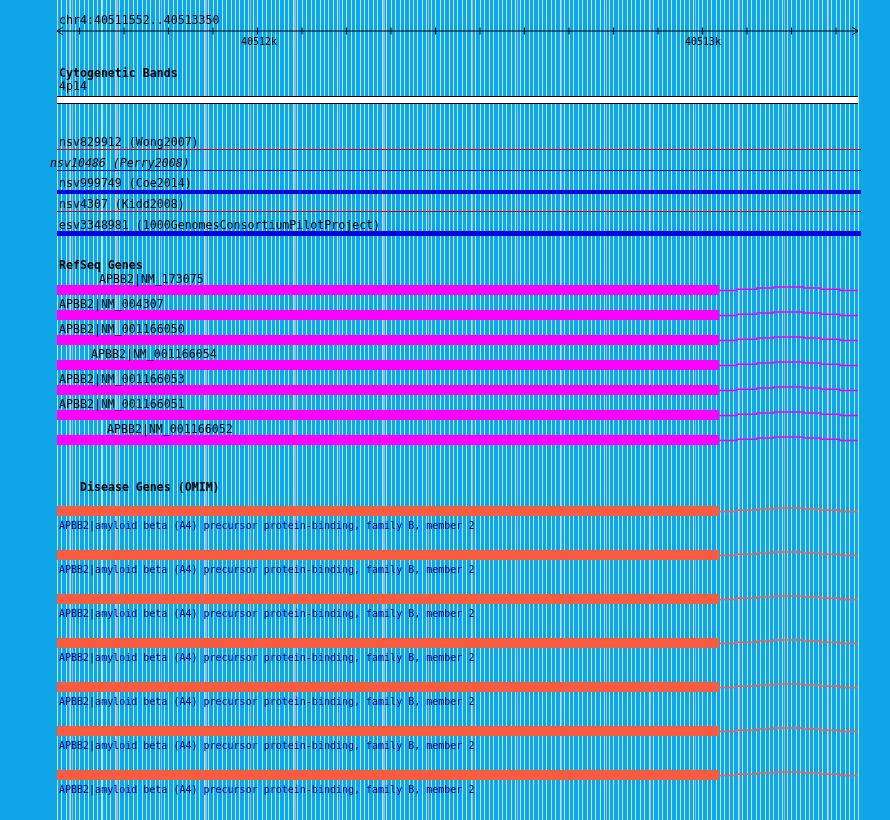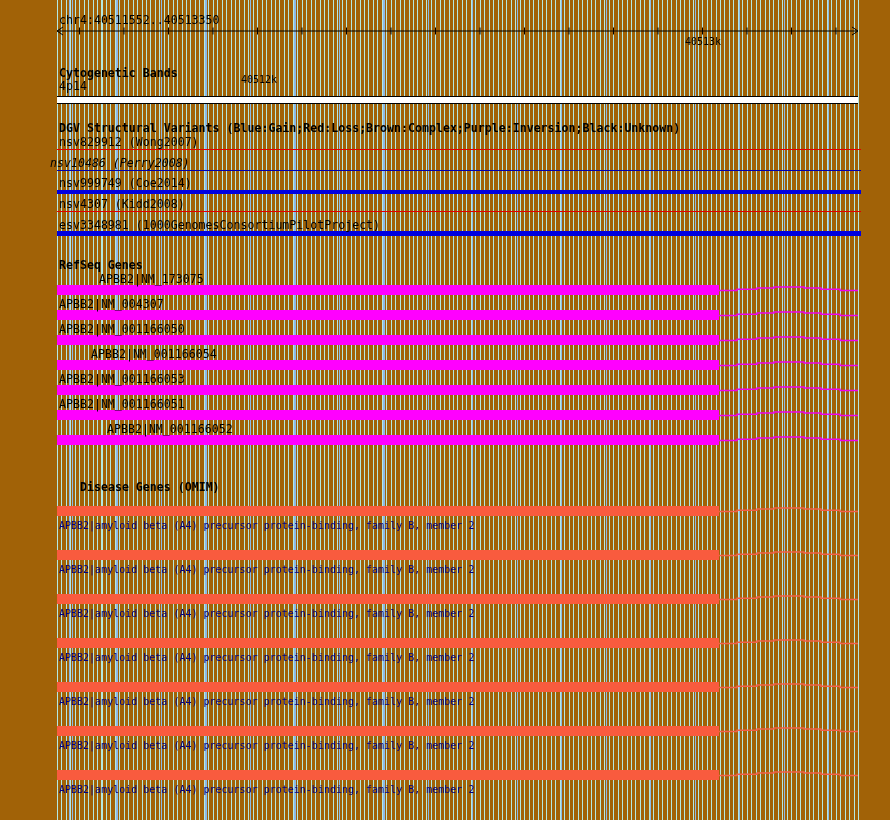--- a/index.html
+++ b/index.html
@@ -1,17 +1,17 @@
 <!DOCTYPE html>
 <html><head>
 <meta charset="utf-8">
 <style>
   html,body { margin:0; padding:0; background:#fff; }
   .canvas {
-    position:relative; width:890px; height:820px; background:#a16207;
+    position:relative; width:890px; height:820px; background:#0ea5e9;
     font-family:"DejaVu Sans Mono","Liberation Mono",monospace;
     overflow:hidden;
   }
   .stripes {
     position:absolute; left:57px; top:0; width:804px; height:820px;
     background-image:
       repeating-linear-gradient(to right, #8cb9e6 0 1px, transparent 1px 44.5px),
       repeating-linear-gradient(to right, #b4e8e2 0 1px, transparent 1px 4.45px);
     background-position:15px 0, 0 0;
   }
@@ -56,29 +56,28 @@
         <line x1="512" x2="512" y1="3.5" y2="10.5" stroke="#000" stroke-width="1"></line>
         <line x1="556.5" x2="556.5" y1="3.5" y2="10.5" stroke="#000" stroke-width="1"></line>
         <line x1="601" x2="601" y1="3.5" y2="10.5" stroke="#000" stroke-width="1"></line>
         <line x1="645.5" x2="645.5" y1="3.5" y2="10.5" stroke="#000" stroke-width="1"></line>
         <line x1="690" x2="690" y1="3.5" y2="10.5" stroke="#000" stroke-width="1"></line>
         <line x1="734.5" x2="734.5" y1="3.5" y2="10.5" stroke="#000" stroke-width="1"></line>
         <line x1="779" x2="779" y1="3.5" y2="10.5" stroke="#000" stroke-width="1"></line>
       </g>
   </svg>
   <div id="ruler-labels">
-      <div class="lbl small" style="left: 241px; top: 36px; margin-top: 38px;">40512k</div>
+      <div class="lbl small" style="left: 241px; top: 36px;">40512k</div>
       <div class="lbl small" style="left: 685px; top: 36px;">40513k</div>
     </div>
 
   <div class="lbl bold" style="left:59px; top:67px;">Cytogenetic Bands</div>
   <div class="lbl" style="left:59px; top:80px;">4p14</div>
   <div class="band"></div>
 
-  <div class="lbl bold" style="left:59px; top:122px;">DGV Structural Variants (Blue:Gain;Red:Loss;Brown:Complex;Purple:Inversion;Black:Unknown)</div>
   <div id="dgv-rows">
       <div class="lbl" style="left: 59px; top: 136px;">nsv829912 (Wong2007)</div>
       <div class="glyph" style="left: 57px; top: 148.5px; width: 804px; height: 1.6px; background: rgb(224, 0, 0);"></div>
       <div class="lbl" style="left: 50px; top: 157px; font-style: italic;">nsv10486 (Perry2008)</div>
       <div class="glyph" style="left: 57px; top: 169.5px; width: 804px; height: 1.6px; background: rgb(0, 0, 176);"></div>
       <div class="lbl" style="left: 59px; top: 177px;">nsv999749 (Coe2014)</div>
       <div class="glyph" style="left: 57px; top: 189.5px; width: 804px; height: 4.6px; background: rgb(0, 0, 224);"></div>
       <div class="lbl" style="left: 59px; top: 198px;">nsv4307 (Kidd2008)</div>
       <div class="glyph" style="left: 57px; top: 210.5px; width: 804px; height: 1.6px; background: rgb(224, 0, 0);"></div>
       <div class="lbl" style="left: 59px; top: 219px;">esv3348981 (1000GenomesConsortiumPilotProject)</div>

